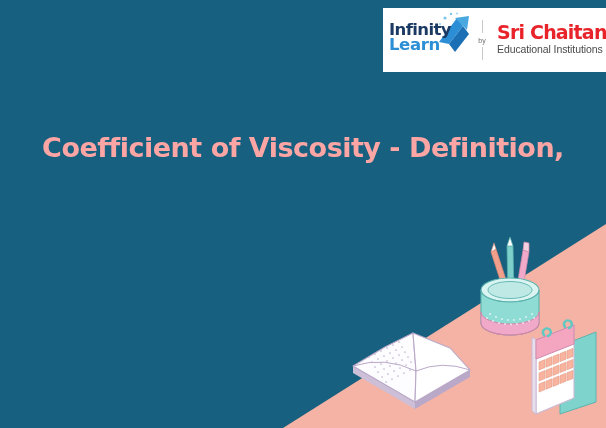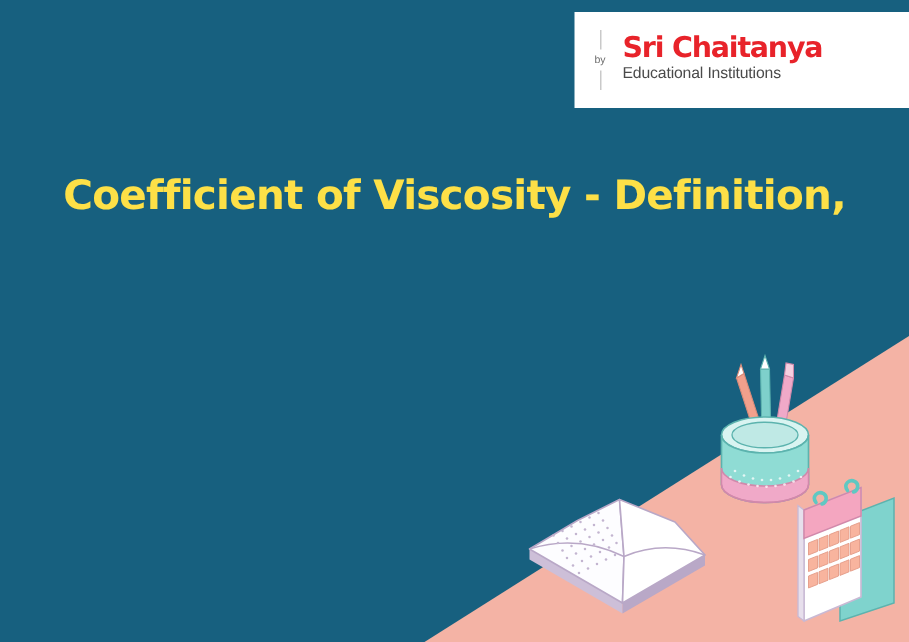--- a/index.html
+++ b/index.html
@@ -143,23 +143,23 @@
     z-index: 5;
     text-align: center;
     padding: 0 14px;
     box-sizing: border-box;
   }
   .title-text {
     font-family: "DejaVu Sans", sans-serif;
     font-weight: bold;
     font-size: 27px;
     line-height: 1.42;
-    color: #fde047;
+    color: #fca5a5;
     letter-spacing: -0.5px;
-    margin: 0;
+    margin: 17px;
   }
 
   
   .desk-illustration {
     position: absolute;
     left: 330px;
     top: 228px;
     width: 276px;
     height: 200px;
     z-index: 3;
@@ -169,20 +169,36 @@
 <body>
 
 <div class="banner">
 
   <svg class="desk-surface" viewBox="0 0 606 428" preserveAspectRatio="none" aria-hidden="true">
     <polygon points="606,224 606,428 283,428" fill="#f4b3a5"></polygon>
   </svg>
 
   <div class="logo-card">
 
+    <div class="logo-left">
+      <svg class="il-swoosh" viewBox="0 0 42 46" aria-hidden="true">
+        <path d="M6 30 L24 6 L30 14 L16 32 Z" fill="#2c8fd6"></path>
+        <path d="M16 32 L30 14 L36 22 L22 40 Z" fill="#1b6fb5"></path>
+        <path d="M22 6 L36 4 L34 18 Z" fill="#4aa8e0"></path>
+        <circle cx="12" cy="6" r="1.6" fill="#7cc6ee"></circle>
+        <circle cx="18" cy="2" r="1.2" fill="#7cc6ee"></circle>
+        <circle cx="7" cy="12" r="1.1" fill="#9bd4f2"></circle>
+        <circle cx="24" cy="1.5" r="1" fill="#9bd4f2"></circle>
+        <circle cx="3" cy="20" r="0.9" fill="#bfe4f7"></circle>
+      </svg>
+      <div class="il-wordmark">
+        <span class="il-infinity">Infinity</span>
+        <span class="il-learn">Learn</span>
+      </div>
+    </div>
 
     <div class="logo-by-wrap">
       <span class="logo-by">by</span>
     </div>
 
     <div class="logo-right">
       <span class="sc-name">Sri Chaitanya</span>
       <span class="sc-sub">Educational Institutions</span>
     </div>
 

